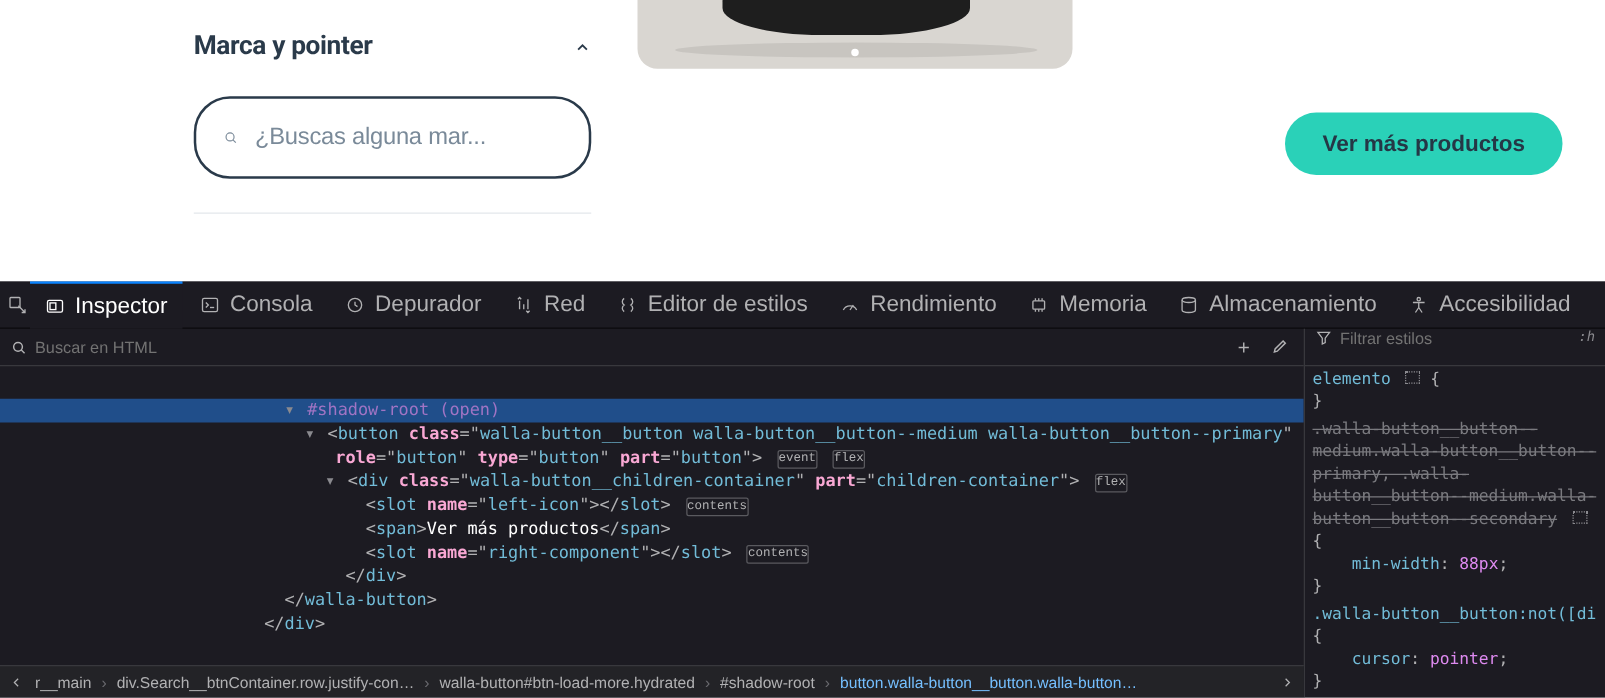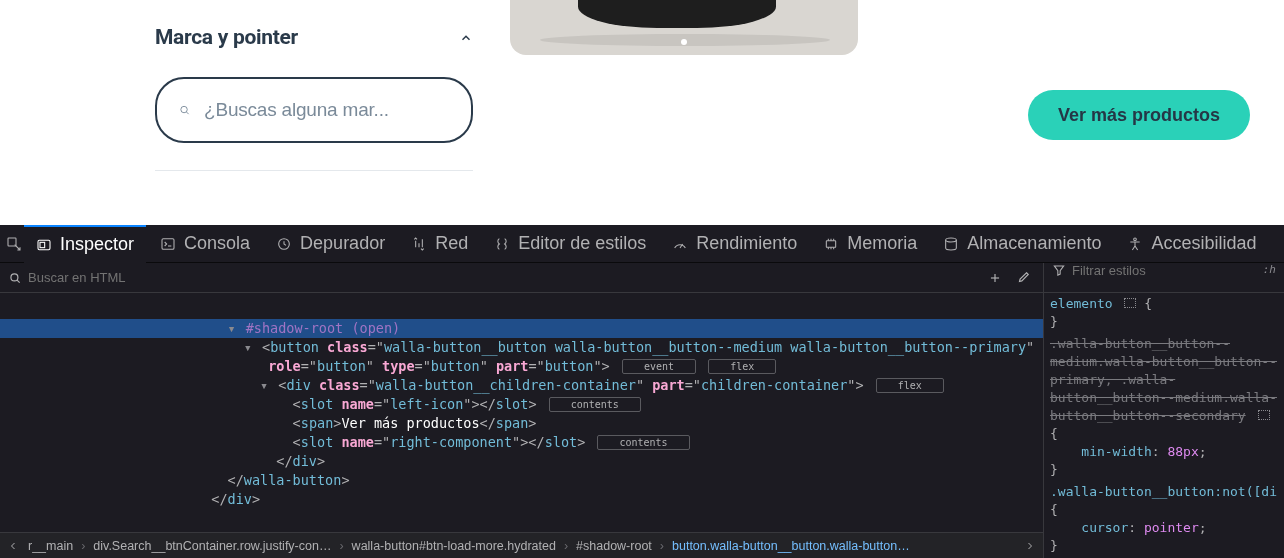--- a/index.html
+++ b/index.html
@@ -38,21 +38,21 @@
 .dt-html { flex: 1; overflow: hidden; padding: 2px 0; line-height: 19px; font-size: 13.5px; }
 .ln { white-space: pre; }
 .ln.sel { background: #204e8a; }
 .twist { display: inline-block; width: 10px; color: #8a8a8f; cursor: pointer; }
 .pun { color: #b1b1b3; }
 .tag { color: #72bcd8; }
 .attr { color: #f9a8d4; font-weight: bold; }
 .val { color: #72bcd8; }
 .txt { color: #fff; }
 .shadow { color: #a074c4; }
-.badge { display: inline-block; font-size: 10px; padding: 0 21px; border: 1px solid #5a5a5f; border-radius: 2px; color: #b1b1b3; margin-left: 4px; vertical-align: 1px; line-height: 13px; }
+.badge { display: inline-block; font-size: 10px; padding: 0 0; border: 1px solid #5a5a5f; border-radius: 2px; color: #b1b1b3; margin-left: 4px; vertical-align: 1px; line-height: 13px; font-family: Liberation Mono, monospace; }
 .dt-crumbs { height: 26px; background: #232327; border-top: 1px solid #38383d; display: flex; align-items: center; padding: 0 4px; gap: 0; overflow: hidden; font-family: -apple-system, sans-serif; font-size: 12.5px; }
 .crumb { color: #b1b1b3; padding: 0 6px; cursor: pointer; white-space: nowrap; }
 .crumb.active { color: #75bfff; }
 .crumb-sep { color: #6a6a6f; padding: 0 2px; }
 .crumb-arrow { width: 18px; display: flex; justify-content: center; color: #b1b1b3; cursor: pointer; }
 .dt-side { width: 240px; display: flex; flex-direction: column; }
 .dt-filter-row { height: 30px; display: flex; align-items: flex-start; padding: 0 8px; gap: 6px; border-bottom: 1px solid #38383d; }
 .dt-filter-row svg { width: 14px; height: 14px; stroke: #b1b1b3; fill: none; stroke-width: 1.8; }
 .dt-filter-input { background: transparent; border: none; outline: none; color: #b1b1b3; font-family: -apple-system, sans-serif; font-size: 13px; flex: 1; }
 .dt-filter-input::placeholder { color: #737373; }

